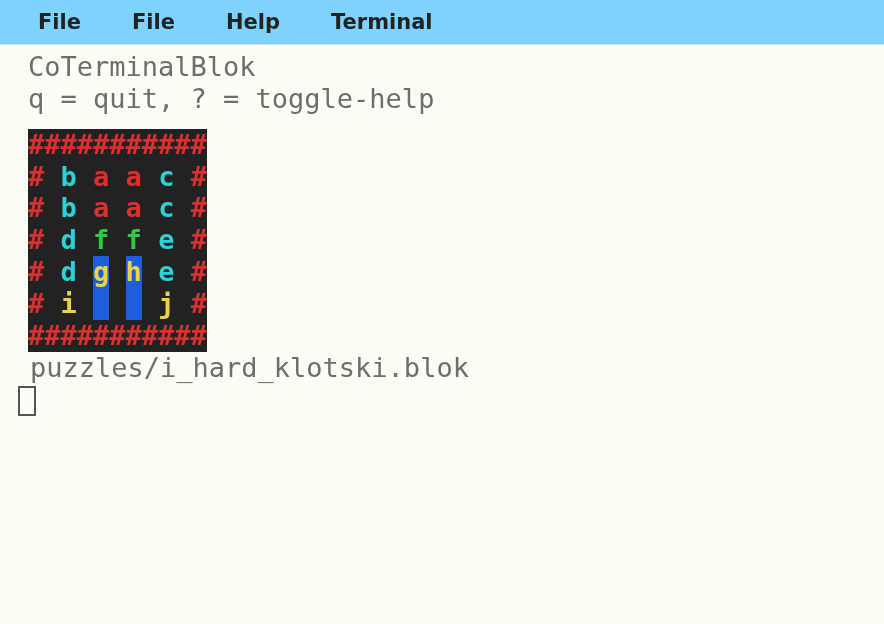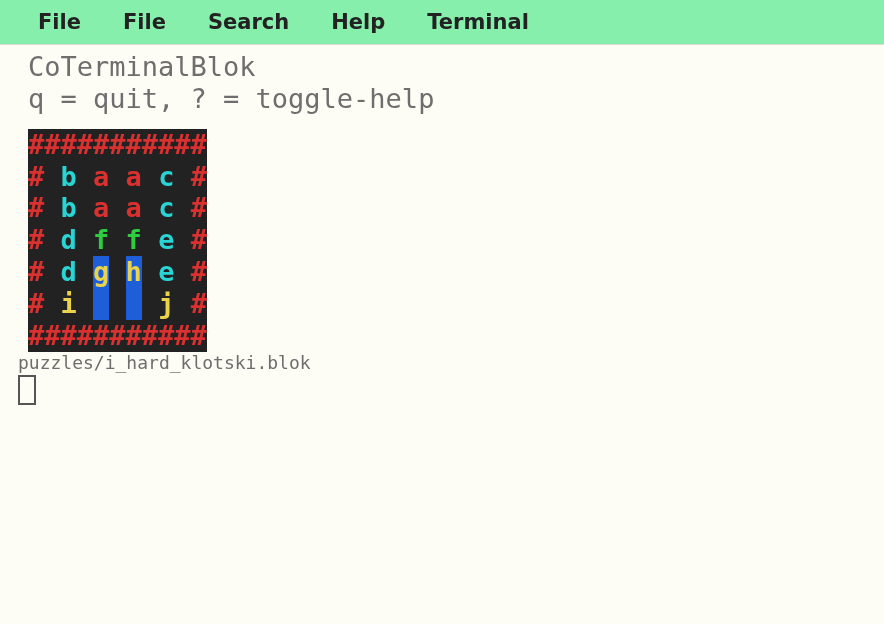--- a/index.html
+++ b/index.html
@@ -5,24 +5,24 @@
   * { box-sizing: border-box; margin: 0; padding: 0; }
   body {
     font-family: "DejaVu Sans", "Liberation Sans", Arial, sans-serif;
     background: #fdfdf5;
     width: 884px;
     height: 624px;
     overflow: hidden;
   }
   .menubar {
     display: flex;
-    background: #86efac;
+    background: #7dd3fc;
     border-bottom: 1px solid #dcdcd5;
     padding: 6px 4px 6px 18px;
-    gap: 2px;
+    gap: 11px;
   }
   .menu-item {
     font-size: 21px;
     font-weight: 600;
     color: #222;
     padding: 4px 20px;
     cursor: pointer;
   }
   .terminal {
     font-family: "DejaVu Sans Mono", "Liberation Mono", "Courier New", monospace;
@@ -48,44 +48,43 @@
   }
   .board-row span { display: inline-block; }
   .red    { color: #d93030; }
   .cyan   { color: #2ad4d4; }
   .green  { color: #2ecc40; }
   .yellow { color: #e8d34a; }
   .goal   { background: #1e5fd9; }
   .space  { color: #222222; } 
   .path-line {
     font-family: "DejaVu Sans Mono", "Liberation Mono", "Courier New", monospace;
-    font-size: 18px;
+    font-size: 27px;
     line-height: 1.18;
     color: #6e6e6e;
-    padding-left: 18px;
+    padding-left: 30px;
     font-weight: 500;
   }
   .cursor {
     display: inline-block;
     width: 18px;
     height: 30px;
     border: 2px solid #555;
     margin-left: 18px;
     margin-top: 2px;
   }
 </style>
 </head>
 <body>
 
 
 
 <div class="menubar" id="menubar">
     <div class="menu-item">File</div>
     <div class="menu-item">File</div>
-    <div class="menu-item">Search</div>
     <div class="menu-item">Help</div>
     <div class="menu-item">Terminal</div>
   </div>
 
 <div class="terminal">
   <div>CoTerminalBlok</div>
   <div>q = quit,  ? = toggle-help</div>
   <div class="game-board" id="game-board"><div class="board-row"><span class="red">###########</span></div><div class="board-row"><span class="red">#</span><span class="space"> </span><span class="cyan">b</span><span class="space"> </span><span class="red">a</span><span class="space"> </span><span class="red">a</span><span class="space"> </span><span class="cyan">c</span><span class="space"> </span><span class="red">#</span></div><div class="board-row"><span class="red">#</span><span class="space"> </span><span class="cyan">b</span><span class="space"> </span><span class="red">a</span><span class="space"> </span><span class="red">a</span><span class="space"> </span><span class="cyan">c</span><span class="space"> </span><span class="red">#</span></div><div class="board-row"><span class="red">#</span><span class="space"> </span><span class="cyan">d</span><span class="space"> </span><span class="green">f</span><span class="space"> </span><span class="green">f</span><span class="space"> </span><span class="cyan">e</span><span class="space"> </span><span class="red">#</span></div><div class="board-row"><span class="red">#</span><span class="space"> </span><span class="cyan">d</span><span class="space"> </span><span class="yellow goal">g</span><span class="space"> </span><span class="yellow goal">h</span><span class="space"> </span><span class="cyan">e</span><span class="space"> </span><span class="red">#</span></div><div class="board-row"><span class="red">#</span><span class="space"> </span><span class="yellow">i</span><span class="space"> </span><span class="space goal"> </span><span class="space"> </span><span class="space goal"> </span><span class="space"> </span><span class="yellow">j</span><span class="space"> </span><span class="red">#</span></div><div class="board-row"><span class="red">###########</span></div></div>
 </div>
 

